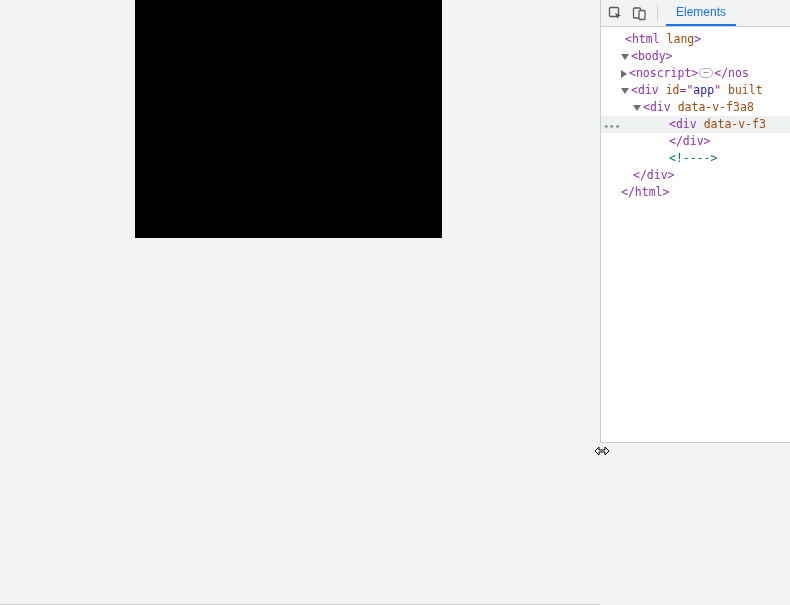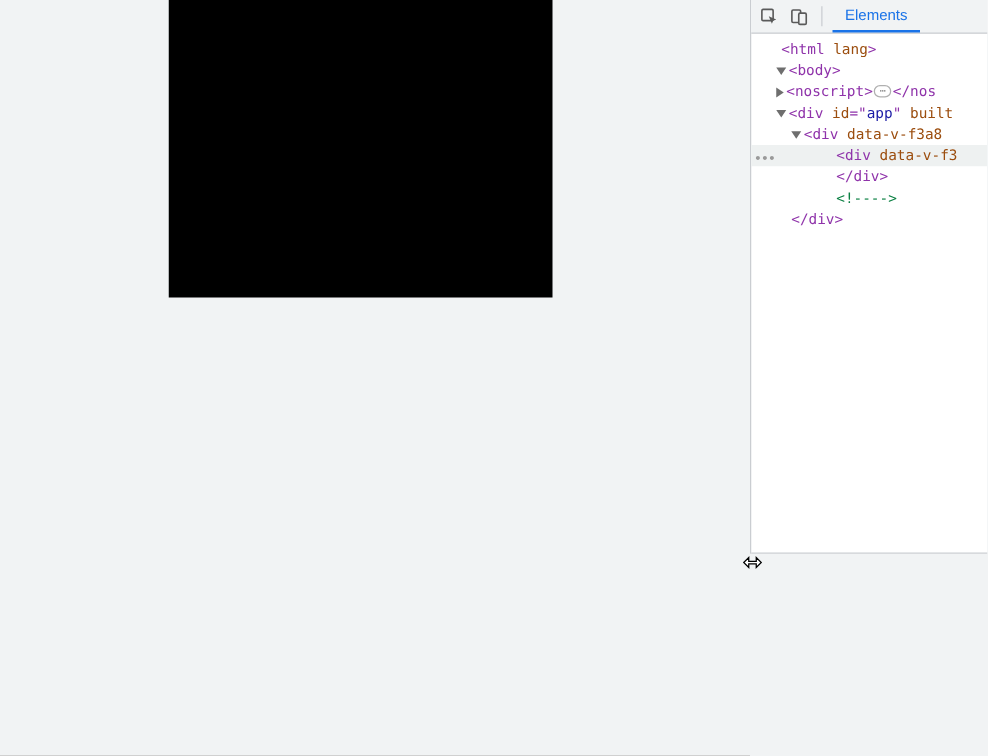--- a/index.html
+++ b/index.html
@@ -187,15 +187,16 @@
   <div class="dom-tree">
     <div class="dom-line"><span class="tok-bracket">&lt;</span><span class="tok-tag">html</span><span class="tok-attr-name"> lang</span><span class="tok-bracket">&gt;</span></div>
     <div class="dom-line indent-1"><span class="arrow down"></span><span class="tok-bracket">&lt;body&gt;</span></div>
     <div class="dom-line indent-2"><span class="arrow right"></span><span class="tok-bracket">&lt;noscript&gt;</span><span class="ellipsis-badge">⋯</span><span class="tok-bracket">&lt;/nos</span></div>
     <div class="dom-line indent-2"><span class="arrow down"></span><span class="tok-bracket">&lt;</span><span class="tok-tag">div</span><span class="tok-attr-name"> id</span><span class="tok-bracket">="</span><span class="tok-attr-val">app</span><span class="tok-bracket">"</span><span class="tok-attr-name"> built</span></div>
     <div class="dom-line indent-3"><span class="arrow down"></span><span class="tok-bracket">&lt;</span><span class="tok-tag">div</span><span class="tok-attr-name"> data-v-f3a8</span></div>
     <div class="dom-line indent-4 highlighted"><span class="gutter-dots">•••</span><span class="tok-bracket">&lt;</span><span class="tok-tag">div</span><span class="tok-attr-name"> data-v-f3</span></div>
     <div class="dom-line indent-4"><span class="tok-bracket">&lt;/div&gt;</span></div>
     <div class="dom-line indent-4"><span class="tok-comment">&lt;!----&gt;</span></div>
     <div class="dom-line indent-3"><span class="tok-bracket">&lt;/div&gt;</span></div>
+    <div class="dom-line indent-1"><span class="tok-bracket">&lt;/html&gt;</span></div>
   </div>
   <div class="devtools-bottom-border"></div>
 </div>
 
 </body></html>

